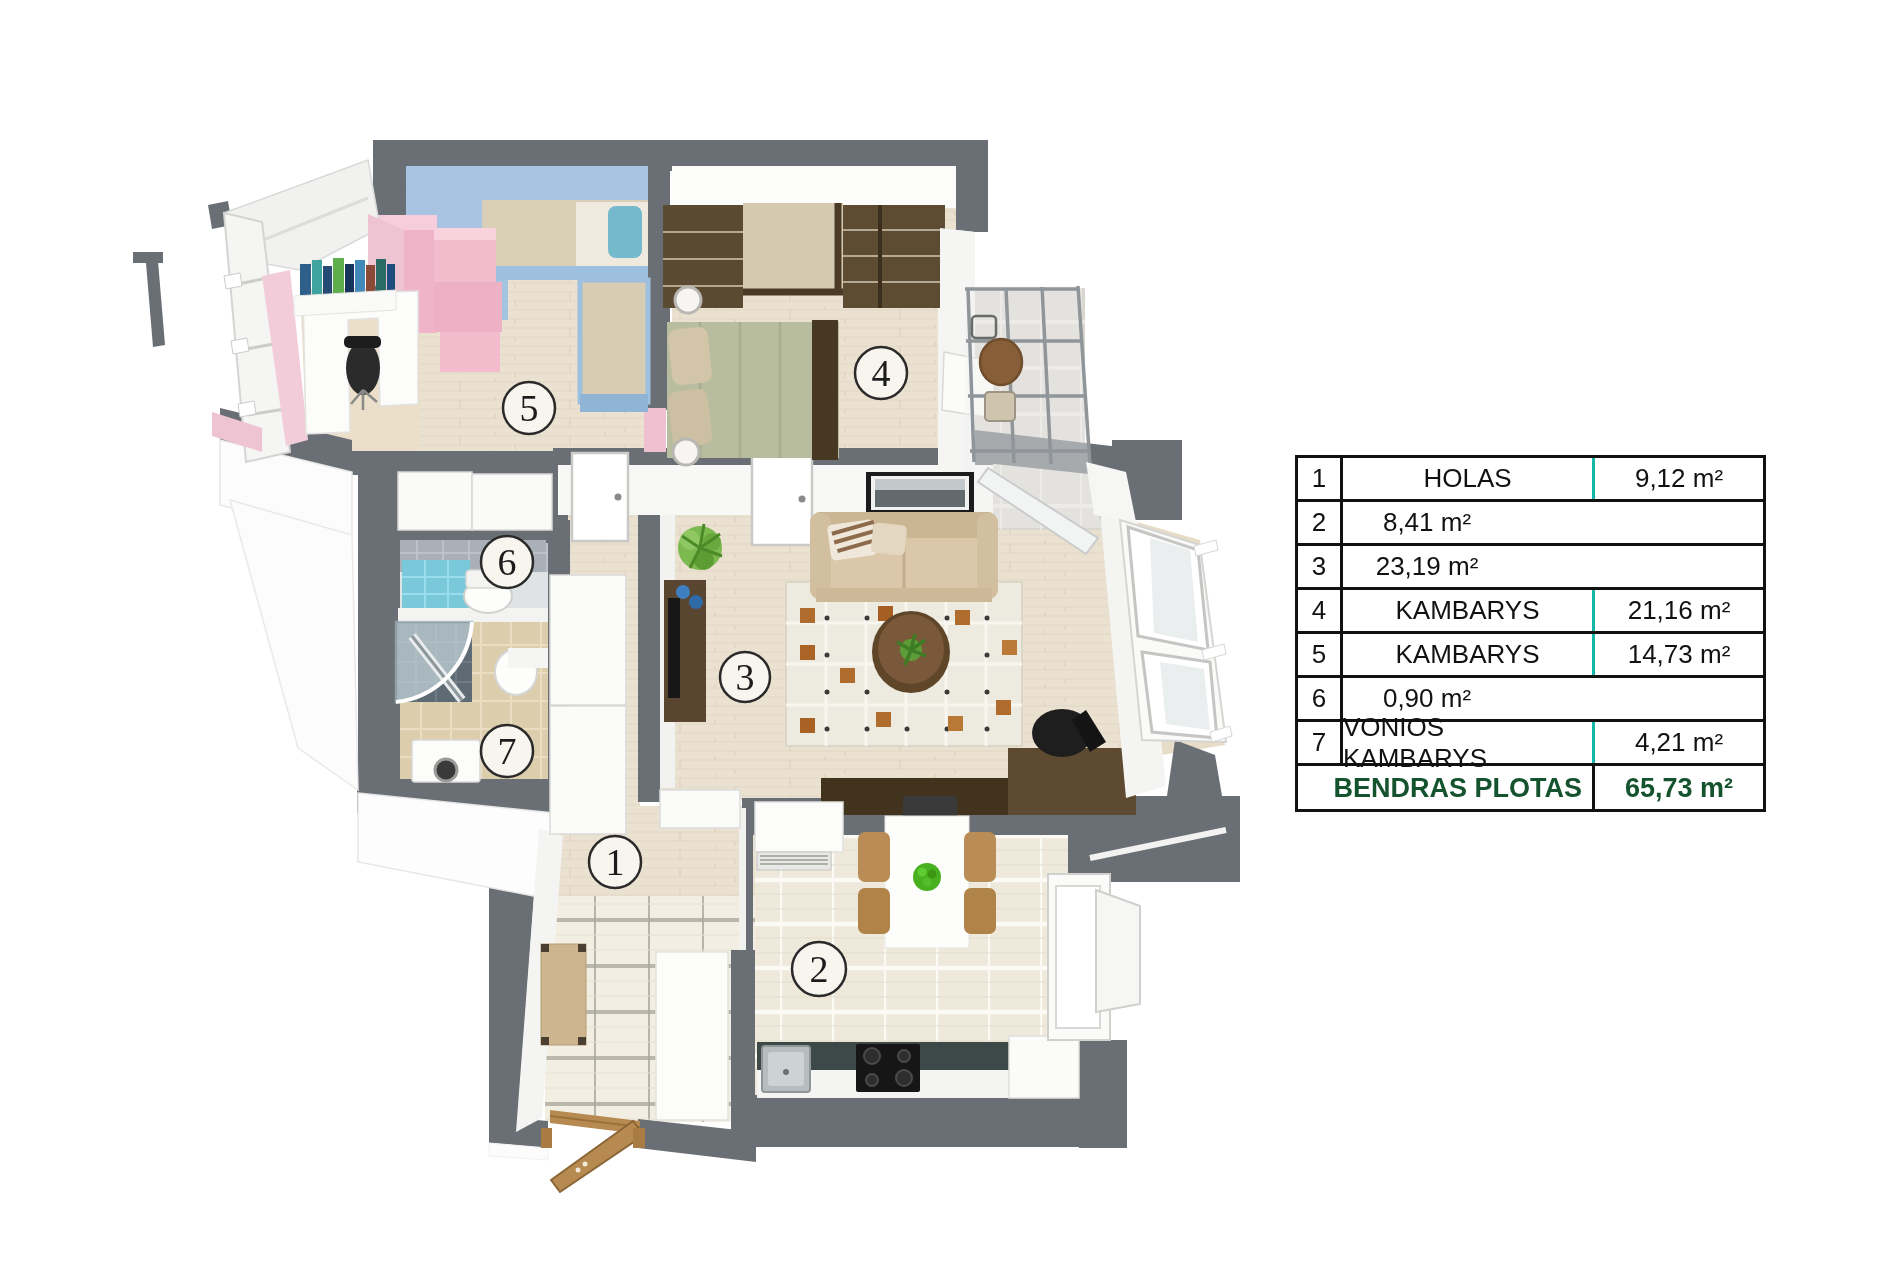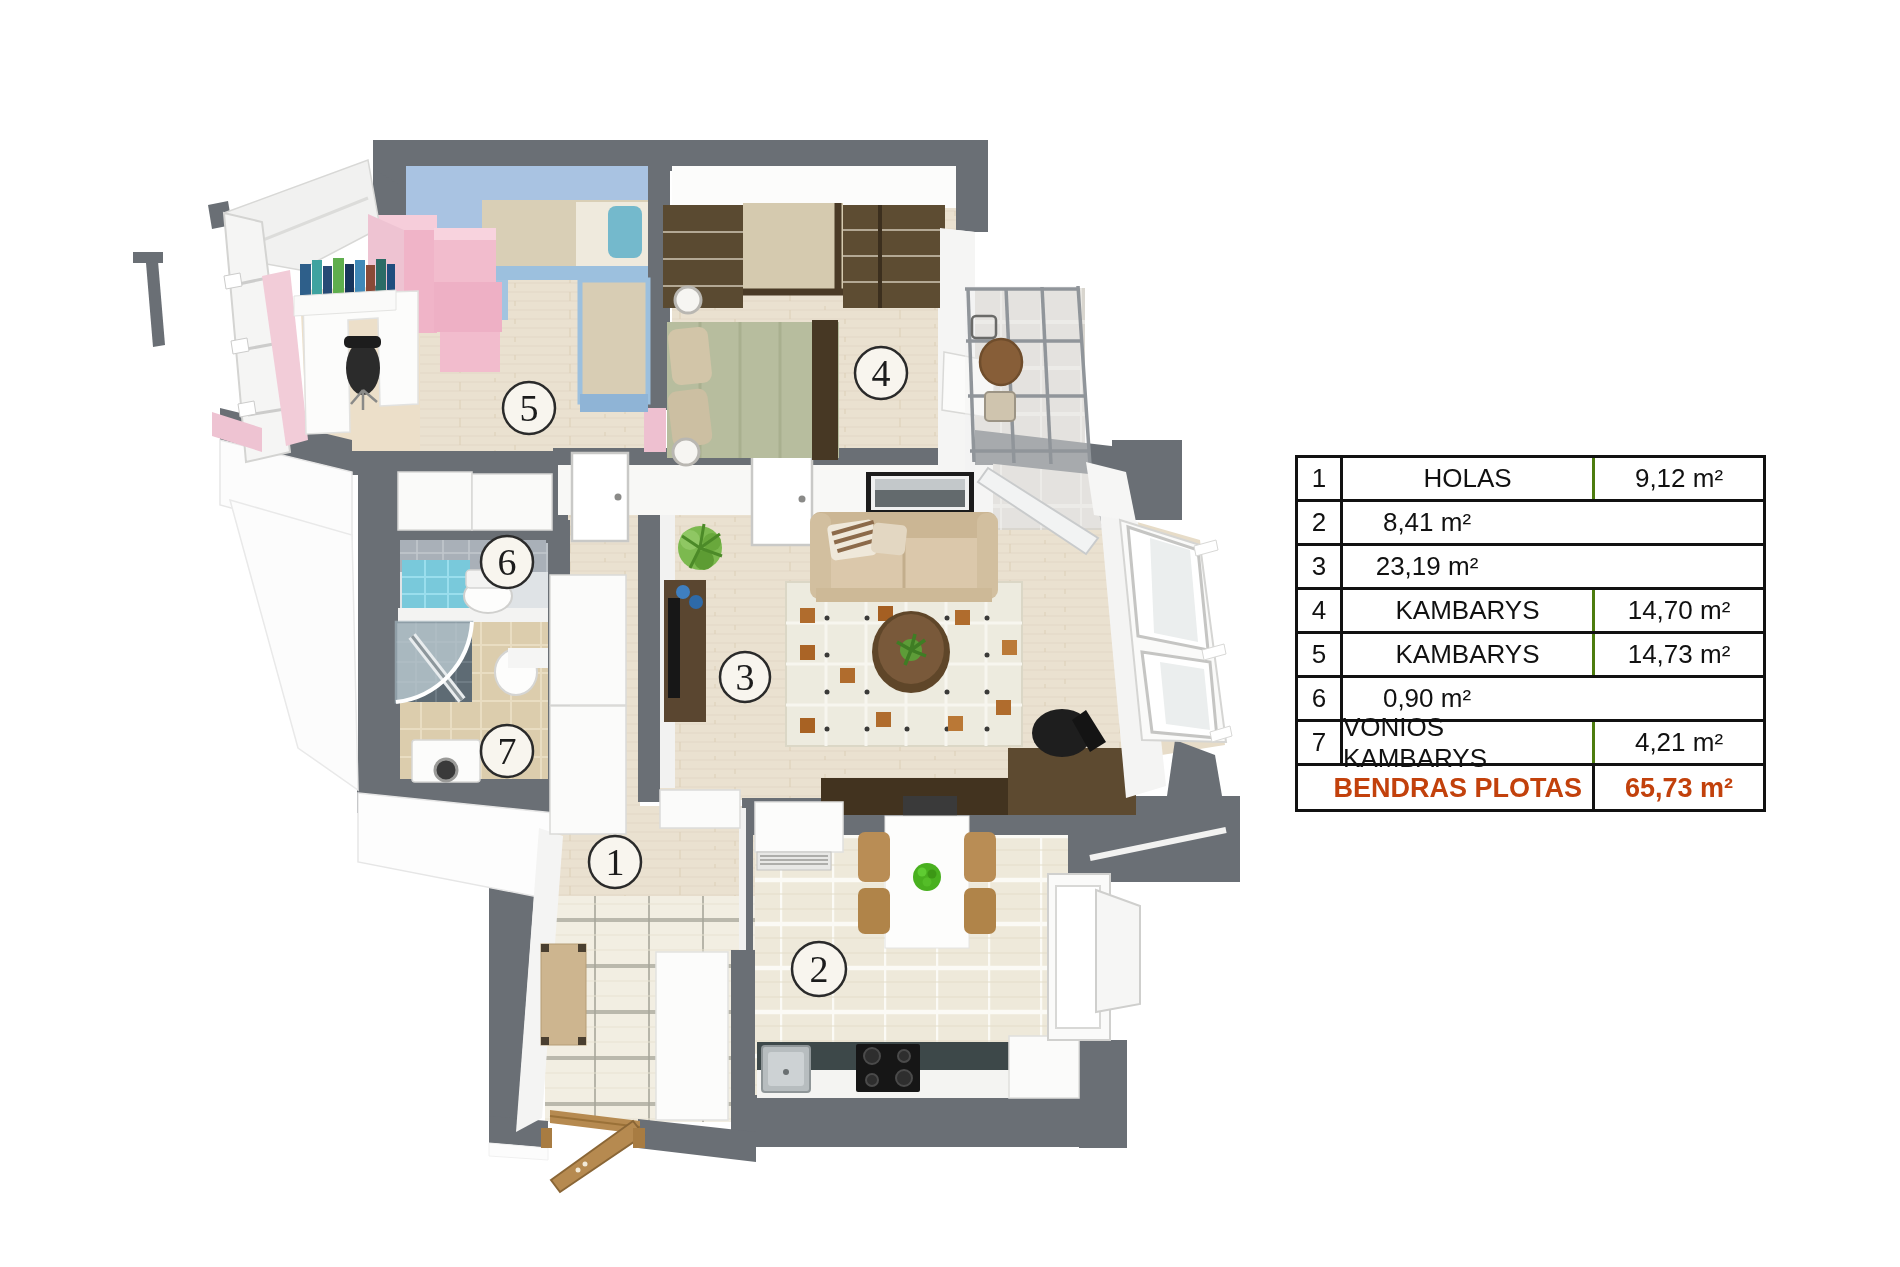--- a/index.html
+++ b/index.html
@@ -3,23 +3,23 @@
 <meta charset="utf-8">
 <style>
 html,body{margin:0;padding:0;width:1900px;height:1267px;background:#ffffff;overflow:hidden}
 *{box-sizing:border-box}
 body{font-family:"Liberation Sans",sans-serif}
 #plan{position:absolute;left:0;top:0}
 .legend{position:absolute;left:1295px;top:455px;width:471px;height:357px;border:3px solid #111;background:#fff}
 .legend .row{display:flex;height:44px;border-bottom:3px solid #111;font-size:26px;color:#111}
 .legend .row:last-child{border-bottom:none;font-weight:bold}
 .legend .c1{width:45px;border-right:3px solid #111;display:flex;align-items:center;justify-content:center}
-.legend .c2{flex:1;border-right:3px solid #4d7c0f;display:flex;align-items:center;justify-content:center}
+.legend .c2{flex:1;border-right:3px solid #14b8a6;display:flex;align-items:center;justify-content:center}
 .legend .c3{width:168px;display:flex;align-items:center;justify-content:center}
-.legend .rowt{display:flex;height:45px;font-size:27px;color:#c2410c;font-weight:bold}
+.legend .rowt{display:flex;height:45px;font-size:27px;color:#14532d;font-weight:bold}
 .legend .t2{flex:1;border-right:3px solid #111;display:flex;align-items:center;justify-content:flex-end;padding-right:10px}
 </style>
 </head>
 <body>
 <svg id="plan" width="1900" height="1267" viewBox="0 0 1900 1267">
 <defs>
 <pattern id="wood" width="110" height="18" patternUnits="userSpaceOnUse">
 <rect width="110" height="18" fill="#eae1d0"></rect>
 <path d="M0 4h110M0 13h110" stroke="#e2d8c6" stroke-width="1.2"></path>
 <path d="M20 4v9M75 13v5M55 0v4" stroke="#dccfb6" stroke-width="1"></path>
@@ -566,21 +566,21 @@
     </div>
 
 <div class="row">
       <div class="c1">3</div>
       <div class="c3">23,19 m²</div>
     </div>
 
 <div class="row">
       <div class="c1">4</div>
       <div class="c2">KAMBARYS</div>
-      <div class="c3">14,70 m²</div>
+      <div class="c3">21,16 m²</div>
     </div>
 
 <div class="row">
       <div class="c1">5</div>
       <div class="c2">KAMBARYS</div>
       <div class="c3">14,73 m²</div>
     </div>
 
 <div class="row">
       <div class="c1">6</div>

